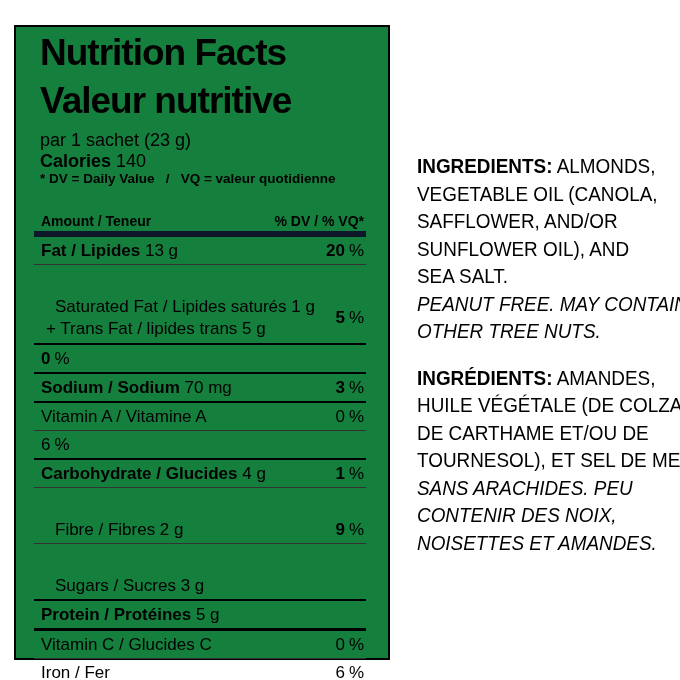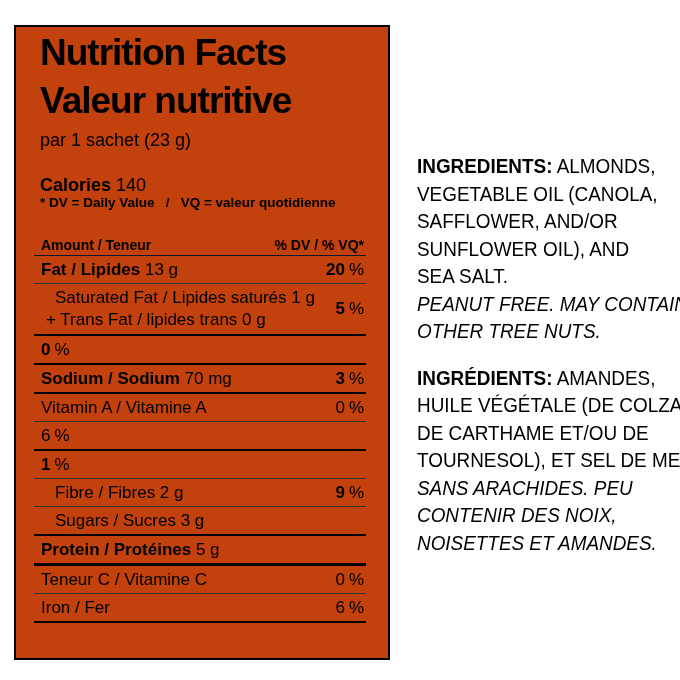--- a/index.html
+++ b/index.html
@@ -4,43 +4,43 @@
 <style>
   html,body{margin:0;padding:0;}
   body{
     width:680px;height:680px;position:relative;
     background:#ffffff;color:#000;
     font-family:"Liberation Sans", sans-serif;
     overflow:hidden;
   }
   .panel{
     position:absolute;left:14px;top:25px;width:376px;height:635px;
-    border:2px solid #000;box-sizing:border-box;background:#c2410c;
+    border:2px solid #000;box-sizing:border-box;background:#15803d;
     padding:2px 22px 0 24px;
   }
   .title{font-size:37px;font-weight:700;line-height:48px;letter-spacing:-1px;white-space:nowrap;}
   .serving{margin-top:5px;font-size:18px;line-height:21px;}
-  .calories{margin-top:24px;font-size:18px;line-height:20px;}
+  .calories{margin-top:0;font-size:18px;line-height:20px;}
   .b{font-weight:700;}
   .calories .b{margin-right:5px;}
   .footnote{margin-top:0;font-size:13.5px;line-height:16px;font-weight:700;white-space:pre;}
   .ntable{margin:20px 0 0 -6px;}
   .thead{
     display:flex;justify-content:space-between;align-items:flex-end;
     height:22px;padding:0 2px 2px 7px;
-    font-size:14px;font-weight:700;border-bottom:1px solid #0f172a;
+    font-size:14px;font-weight:700;border-bottom:6px solid #0f172a;
   }
   .row{
     display:flex;justify-content:space-between;align-items:center;
     height:27px;font-size:17px;line-height:20px;padding:0 2px 0 7px;
   }
   .row.double{height:50px;}
   .double .rlabel{line-height:22px;}
   .double .line2{margin-left:-9px;}
-  .sub{padding-left:21px;}
+  .sub{padding-left:21px;margin-top:28px;}
   .rvalue{white-space:nowrap;text-align:center;}
   .pct{margin-left:4px;}
   .boldnum .num{font-weight:700;}
   .rule1{border-bottom:1px solid #333;}
   .rule2{border-bottom:2px solid #000;}
   .rule3{border-bottom:3px solid #000;}
   .rlabel{white-space:nowrap;}
   .ingredients{
     position:absolute;left:417px;top:152px;width:270px;
     transform:scaleX(0.9);transform-origin:0 0;
@@ -76,21 +76,21 @@
     </div>
 
     <div class="row rule1 boldnum">
       <div class="rlabel"><span class="b">Fat / Lipides</span> <span>13 g</span></div>
       <div class="rvalue"><span class="num">20</span><span class="pct">%</span></div>
     </div>
 
     <div class="row double sub rule2 boldnum">
       <div class="rlabel">
         <div class="line1">Saturated Fat / Lipides saturés 1 g</div>
-        <div class="line2">+ Trans Fat / lipides trans 0 g</div>
+        <div class="line2">+ Trans Fat / lipides trans 5 g</div>
       </div>
       <div class="rvalue"><span class="num">5</span><span class="pct">%</span></div>
     </div>
 
     <div class="row rule2 boldnum">
       <div class="rvalue"><span class="num">0</span><span class="pct">%</span></div>
     </div>
 
     <div class="row rule2 boldnum">
       <div class="rlabel"><span class="b">Sodium / Sodium</span> <span>70 mg</span></div>
@@ -100,38 +100,39 @@
     <div class="row rule1">
       <div class="rlabel">Vitamin A / Vitamine A</div>
       <div class="rvalue"><span class="num">0</span><span class="pct">%</span></div>
     </div>
 
     <div class="row rule2">
       <div class="rvalue"><span class="num">6</span><span class="pct">%</span></div>
     </div>
 
     <div class="row rule1 boldnum">
+      <div class="rlabel"><span class="b">Carbohydrate / Glucides</span> <span>4 g</span></div>
       <div class="rvalue"><span class="num">1</span><span class="pct">%</span></div>
     </div>
 
     <div class="row sub rule1 boldnum">
       <div class="rlabel">Fibre / Fibres 2 g</div>
       <div class="rvalue"><span class="num">9</span><span class="pct">%</span></div>
     </div>
 
     <div class="row sub rule2">
       <div class="rlabel">Sugars / Sucres 3 g</div>
     </div>
 
     <div class="row rule3">
       <div class="rlabel"><span class="b">Protein / Protéines</span> <span>5 g</span></div>
     </div>
 
     <div class="row rule1">
-      <div class="rlabel">Teneur C / Vitamine C</div>
+      <div class="rlabel">Vitamin C / Glucides C</div>
       <div class="rvalue"><span class="num">0</span><span class="pct">%</span></div>
     </div>
 
     <div class="row rule2">
       <div class="rlabel">Iron / Fer</div>
       <div class="rvalue"><span class="num">6</span><span class="pct">%</span></div>
     </div>
   </div>
 </div>
 

